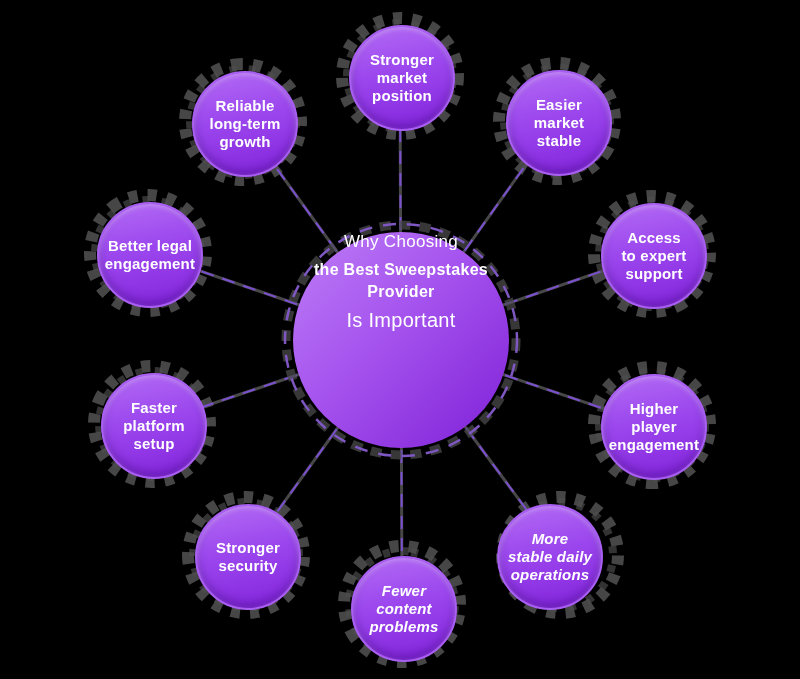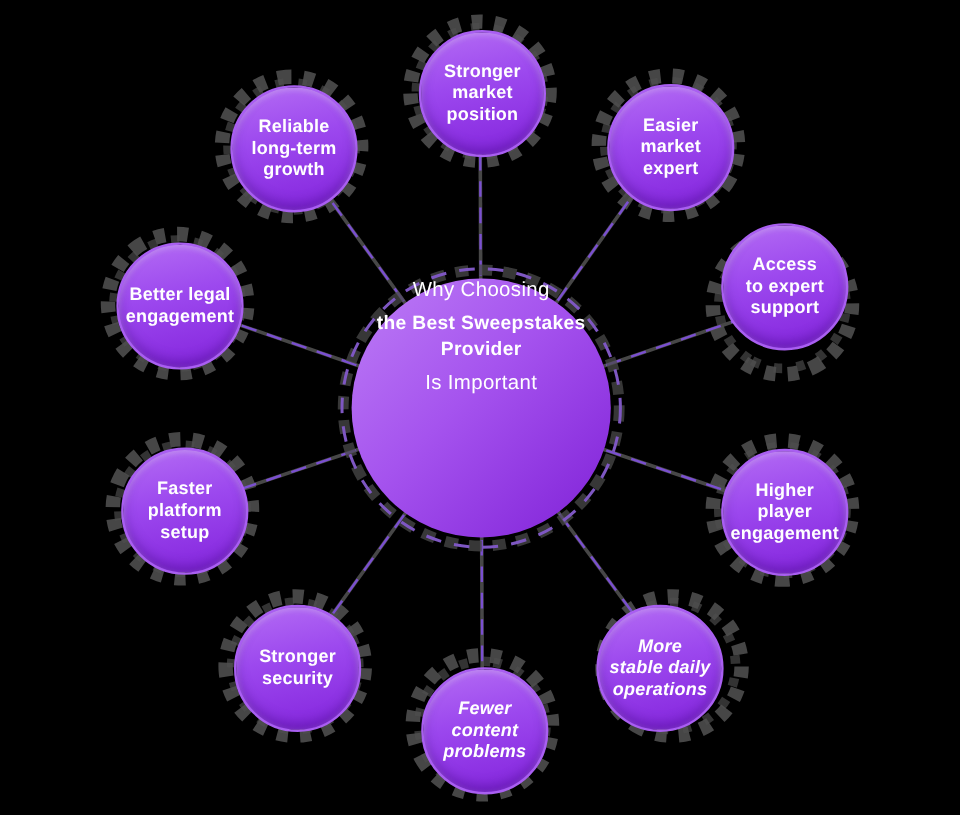--- a/index.html
+++ b/index.html
@@ -19,21 +19,21 @@
   }
   .node .nl { white-space:nowrap; }
   .center-circle {
     position:absolute; left:293px; top:232px; width:216px; height:216px; border-radius:50%;
     background: linear-gradient(135deg, #bd7df6 0%, #a553ee 45%, #7f20d7 100%);
     display:flex; flex-direction:column; align-items:center; justify-content:flex-start;
     color:#fff; text-align:center; letter-spacing:.3px;
   }
   .c-top   { font-weight:400; font-size:17px; margin-bottom:7px; }
   .c-bold  { font-weight:700; font-size:16px; line-height:1.35; }
-  .c-bottom{ font-weight:400; font-size:17px; margin-top:7px; }
+  .c-bottom{ font-weight:400; font-size:20px; margin-top:7px; }
 </style>
 </head>
 <body>
 
 <div class="stage">
   <svg id="wires" xmlns="http://www.w3.org/2000/svg">
       <circle cx="400" cy="76" r="58" fill="none" stroke="#4e4e4e" stroke-width="12" stroke-dasharray="9 10" opacity="0.9" transform="rotate(0 400 76)"></circle>
       <circle cx="400" cy="76" r="53" fill="none" stroke="#4e4e4e" stroke-width="8" stroke-dasharray="7 12" opacity="0.65" transform="rotate(15 400 76)"></circle>
       <circle cx="557" cy="121" r="58" fill="none" stroke="#4e4e4e" stroke-width="12" stroke-dasharray="9 10" opacity="0.9" transform="rotate(29 557 121)"></circle>
       <circle cx="557" cy="121" r="53" fill="none" stroke="#4e4e4e" stroke-width="8" stroke-dasharray="7 12" opacity="0.65" transform="rotate(68 557 121)"></circle>
@@ -88,23 +88,23 @@
 
   <div id="nodes">
       <div class="node" style="left: 349px; top: 25px;">
         <div class="nl">Stronger</div>
         <div class="nl">market</div>
         <div class="nl">position</div>
       </div>
       <div class="node" style="left: 506px; top: 70px;">
         <div class="nl">Easier</div>
         <div class="nl">market</div>
-        <div class="nl">expert</div>
+        <div class="nl">stable</div>
       </div>
-      <div class="node" style="left: 601px; top: 186px;">
+      <div class="node" style="left: 601px; top: 203px;">
         <div class="nl">Access</div>
         <div class="nl">to expert</div>
         <div class="nl">support</div>
       </div>
       <div class="node" style="left: 601px; top: 374px;">
         <div class="nl">Higher</div>
         <div class="nl">player</div>
         <div class="nl">engagement</div>
       </div>
       <div class="node" style="left: 497px; top: 504px; font-style: italic;">

